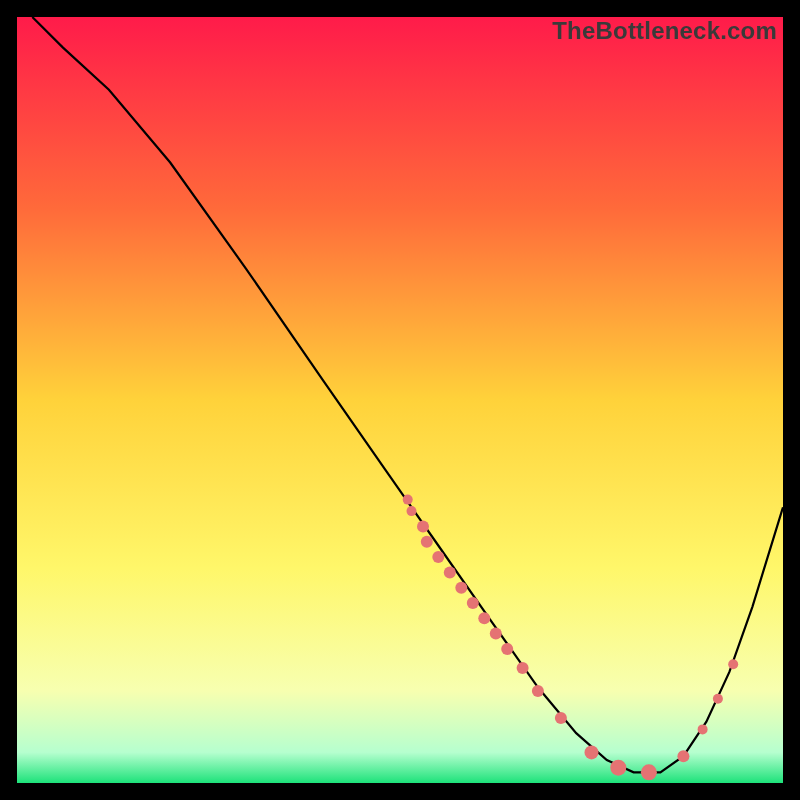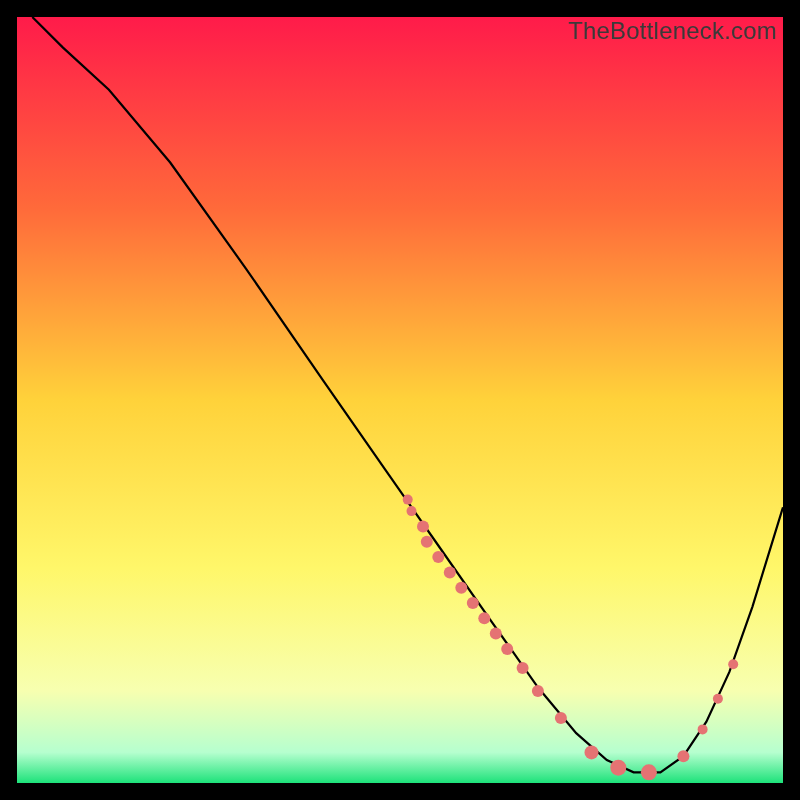--- a/index.html
+++ b/index.html
@@ -25,21 +25,21 @@
     width: 766px;
     height: 766px;
     overflow: hidden;
   }
   .watermark {
     position: absolute;
     top: 0px;
     right: 6px;
     color: #3a3a3a;
     font-size: 24px;
-    font-weight: normal;
+    font-weight: bold;
     letter-spacing: 0.2px;
     z-index: 5;
   }
   svg {
     display: block;
   }
 </style>
 </head>
 <body>
 

